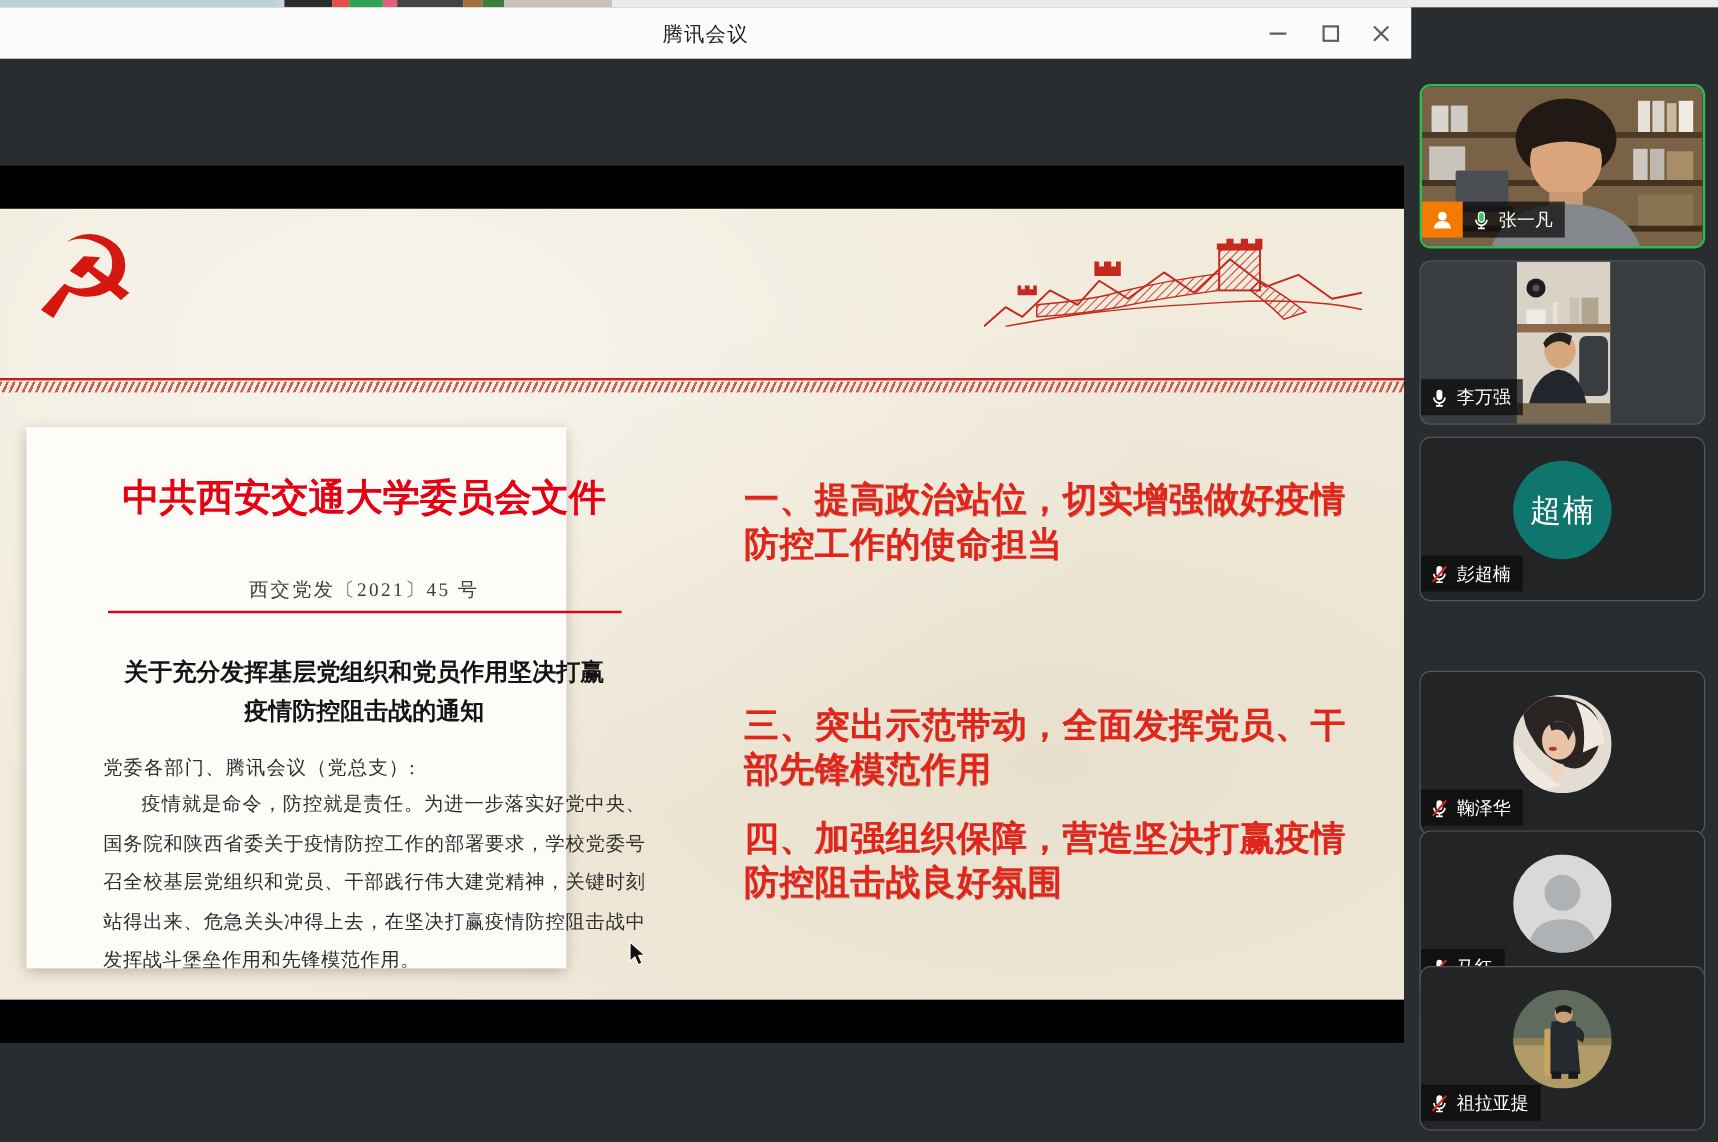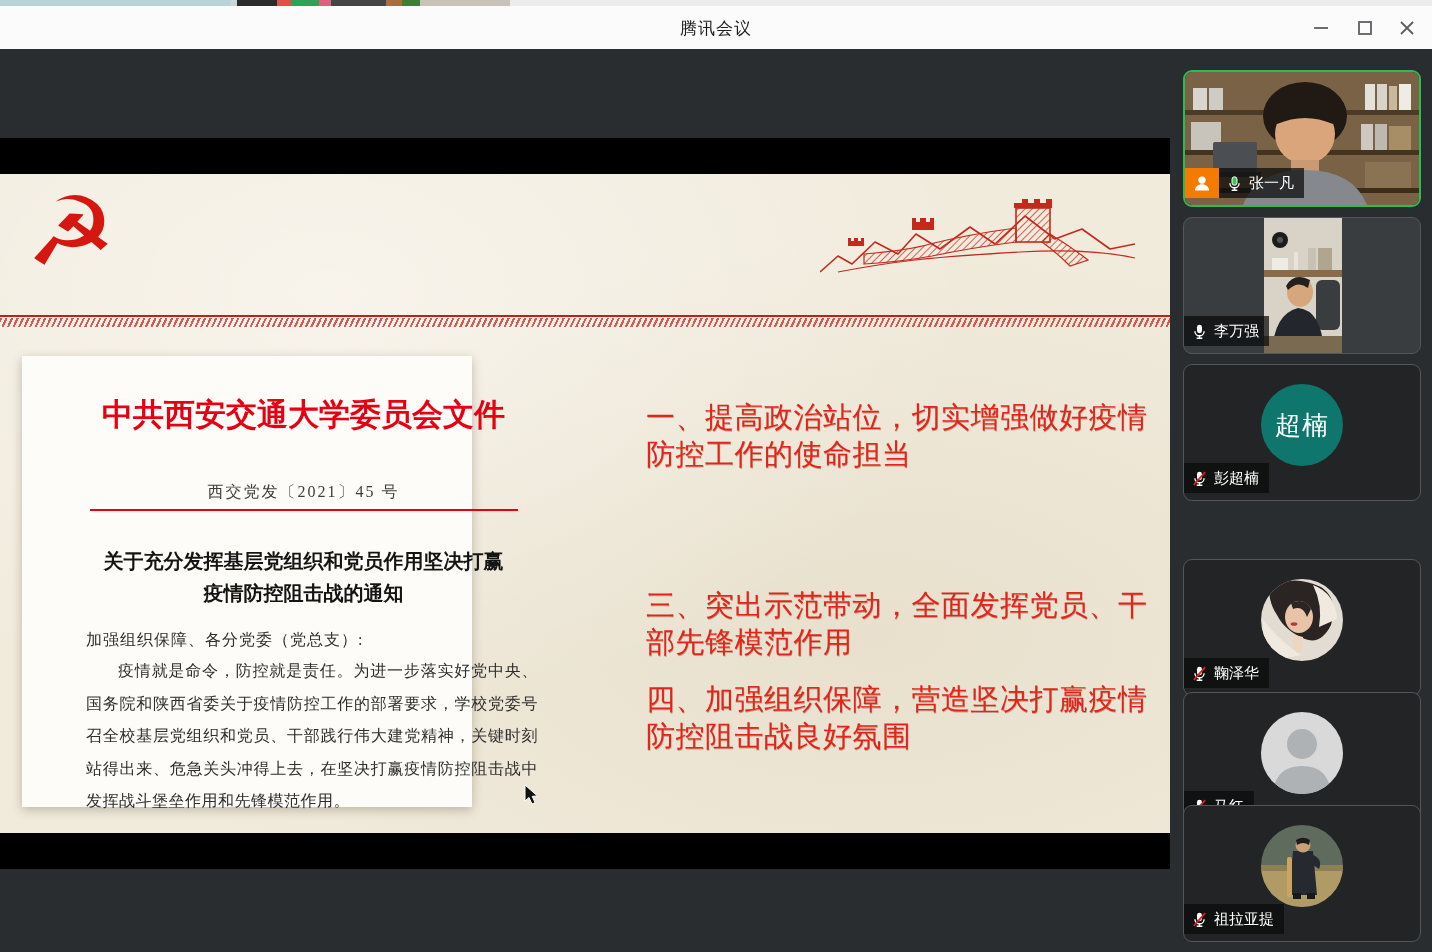--- a/index.html
+++ b/index.html
@@ -2,21 +2,21 @@
 <html><head>
 <meta charset="utf-8">
 <style>
   html,body{margin:0;padding:0;background:#000;}
   #app{position:relative;width:1432px;height:952px;overflow:hidden;
        font-family:"Liberation Sans","DejaVu Sans",sans-serif;background:#2a2d30;}
   
   #edge-strip{position:absolute;left:0;top:0;width:1432px;height:6px;background:#c7d6d8;}
   #edge-strip .seg{position:absolute;top:0;height:6px;}
   
-  #titlebar{position:absolute;left:0;top:6px;width:1432px;height:43px;background:#fbfbfb;
+  #titlebar{position:absolute;left:0;top:6px;width:1176px;height:43px;background:#fbfbfb;
             border-bottom:1px solid #d946ef;}
   #title-text{position:absolute;left:0;right:0;top:11px;text-align:center;
               font-size:17px;color:#1f1f1f;letter-spacing:1px;}
   .winbtn{position:absolute;top:8px;width:30px;height:28px;display:flex;align-items:center;
           justify-content:center;cursor:pointer;}
   #btn-min{right:96px;} #btn-max{right:52px;} #btn-close{right:10px;}
   
   #stage{position:absolute;left:0;top:49px;width:1170px;height:903px;background:#2a2d30;}
   .black-band{position:absolute;left:0;width:1170px;background:#000;}
   #band-top{top:89px;height:36px;}
@@ -42,23 +42,23 @@
   #doc-number{position:absolute;left:0;width:563px;top:126px;text-align:center;
               font-size:16px;color:#3c3c3c;letter-spacing:2px;}
   #doc-rule{position:absolute;left:68px;top:153px;width:428px;height:2px;background:#e60012;}
   #doc-heading{position:absolute;left:40px;width:483px;top:189px;text-align:center;
                font-size:20px;font-weight:bold;color:#141414;line-height:32px;}
   #doc-salutation{position:absolute;left:64px;top:274px;font-size:16px;color:#2e2e2e;
                   letter-spacing:1px;}
   #doc-body{position:absolute;left:64px;top:299px;width:452px;font-size:16px;color:#2e2e2e;
             line-height:32.5px;text-align:justify;text-indent:2em;letter-spacing:0.5px;}
   
-  .point{position:absolute;left:620px;width:502px;font-size:29px;font-weight:normal;
+  .point{position:absolute;left:620px;width:502px;font-size:29px;font-weight:bold;
          color:#e0261b;line-height:36.5px;letter-spacing:0.5px;
-         text-shadow:0.5px 0.5px 0 rgba(140,20,10,.35);margin-left:26px;}
+         text-shadow:0.5px 0.5px 0 rgba(140,20,10,.35);}
   
   #cursor{position:absolute;left:524px;top:610px;}
   
   #sidebar{position:absolute;left:1170px;top:49px;width:262px;height:903px;background:#2a2d30;}
   .tile{position:absolute;left:13px;width:238px;height:137px;background:#222426;
         border:1px solid #53575b;border-radius:9px;box-sizing:border-box;overflow:hidden;cursor:pointer;}
   .tile.active{border:2px solid #2fba52;}
   .tile .namebar{position:absolute;left:0;bottom:7px;display:flex;align-items:stretch;height:30px;}
   .tile .namechip{background:rgba(10,10,10,.72);display:flex;align-items:center;gap:6px;padding:0 10px 0 7px;}
   .tile .namechip span{color:#fff;font-size:15px;}
@@ -138,21 +138,21 @@
       </div>
 
       <div id="doc">
         <div id="doc-title">中共西安交通大学委员会文件</div>
         <div id="doc-number">西交党发〔2021〕45 号</div>
         <div id="doc-rule"></div>
         <div id="doc-heading">
           <div>关于充分发挥基层党组织和党员作用坚决打赢</div>
           <div>疫情防控阻击战的通知</div>
         </div>
-        <div id="doc-salutation">加强组织保障、各分党委（党总支）:</div>
+        <div id="doc-salutation">党委各部门、腾讯会议（党总支）:</div>
         <div id="doc-body">疫情就是命令，防控就是责任。为进一步落实好党中央、国务院和陕西省委关于疫情防控工作的部署要求，学校党委号召全校基层党组织和党员、干部践行伟大建党精神，关键时刻站得出来、危急关头冲得上去，在坚决打赢疫情防控阻击战中发挥战斗堡垒作用和先锋模范作用。</div>
       </div>
 
       <div class="point" style="top:225px;">一、提高政治站位，切实增强做好疫情防控工作的使命担当</div>
       <div class="point" style="top:413px;">三、突出示范带动，全面发挥党员、干部先锋模范作用</div>
       <div class="point" style="top:507px;">四、加强组织保障，营造坚决打赢疫情防控阻击战良好氛围</div>
 
       <svg id="cursor" width="16" height="22" viewBox="0 0 16 22">
         <path d="M1 1 L1 17 L5 13.5 L8 20 L11 18.6 L8.2 12.3 L13.5 12 Z" fill="#111" stroke="#fff" stroke-width="1"></path>
       </svg>

